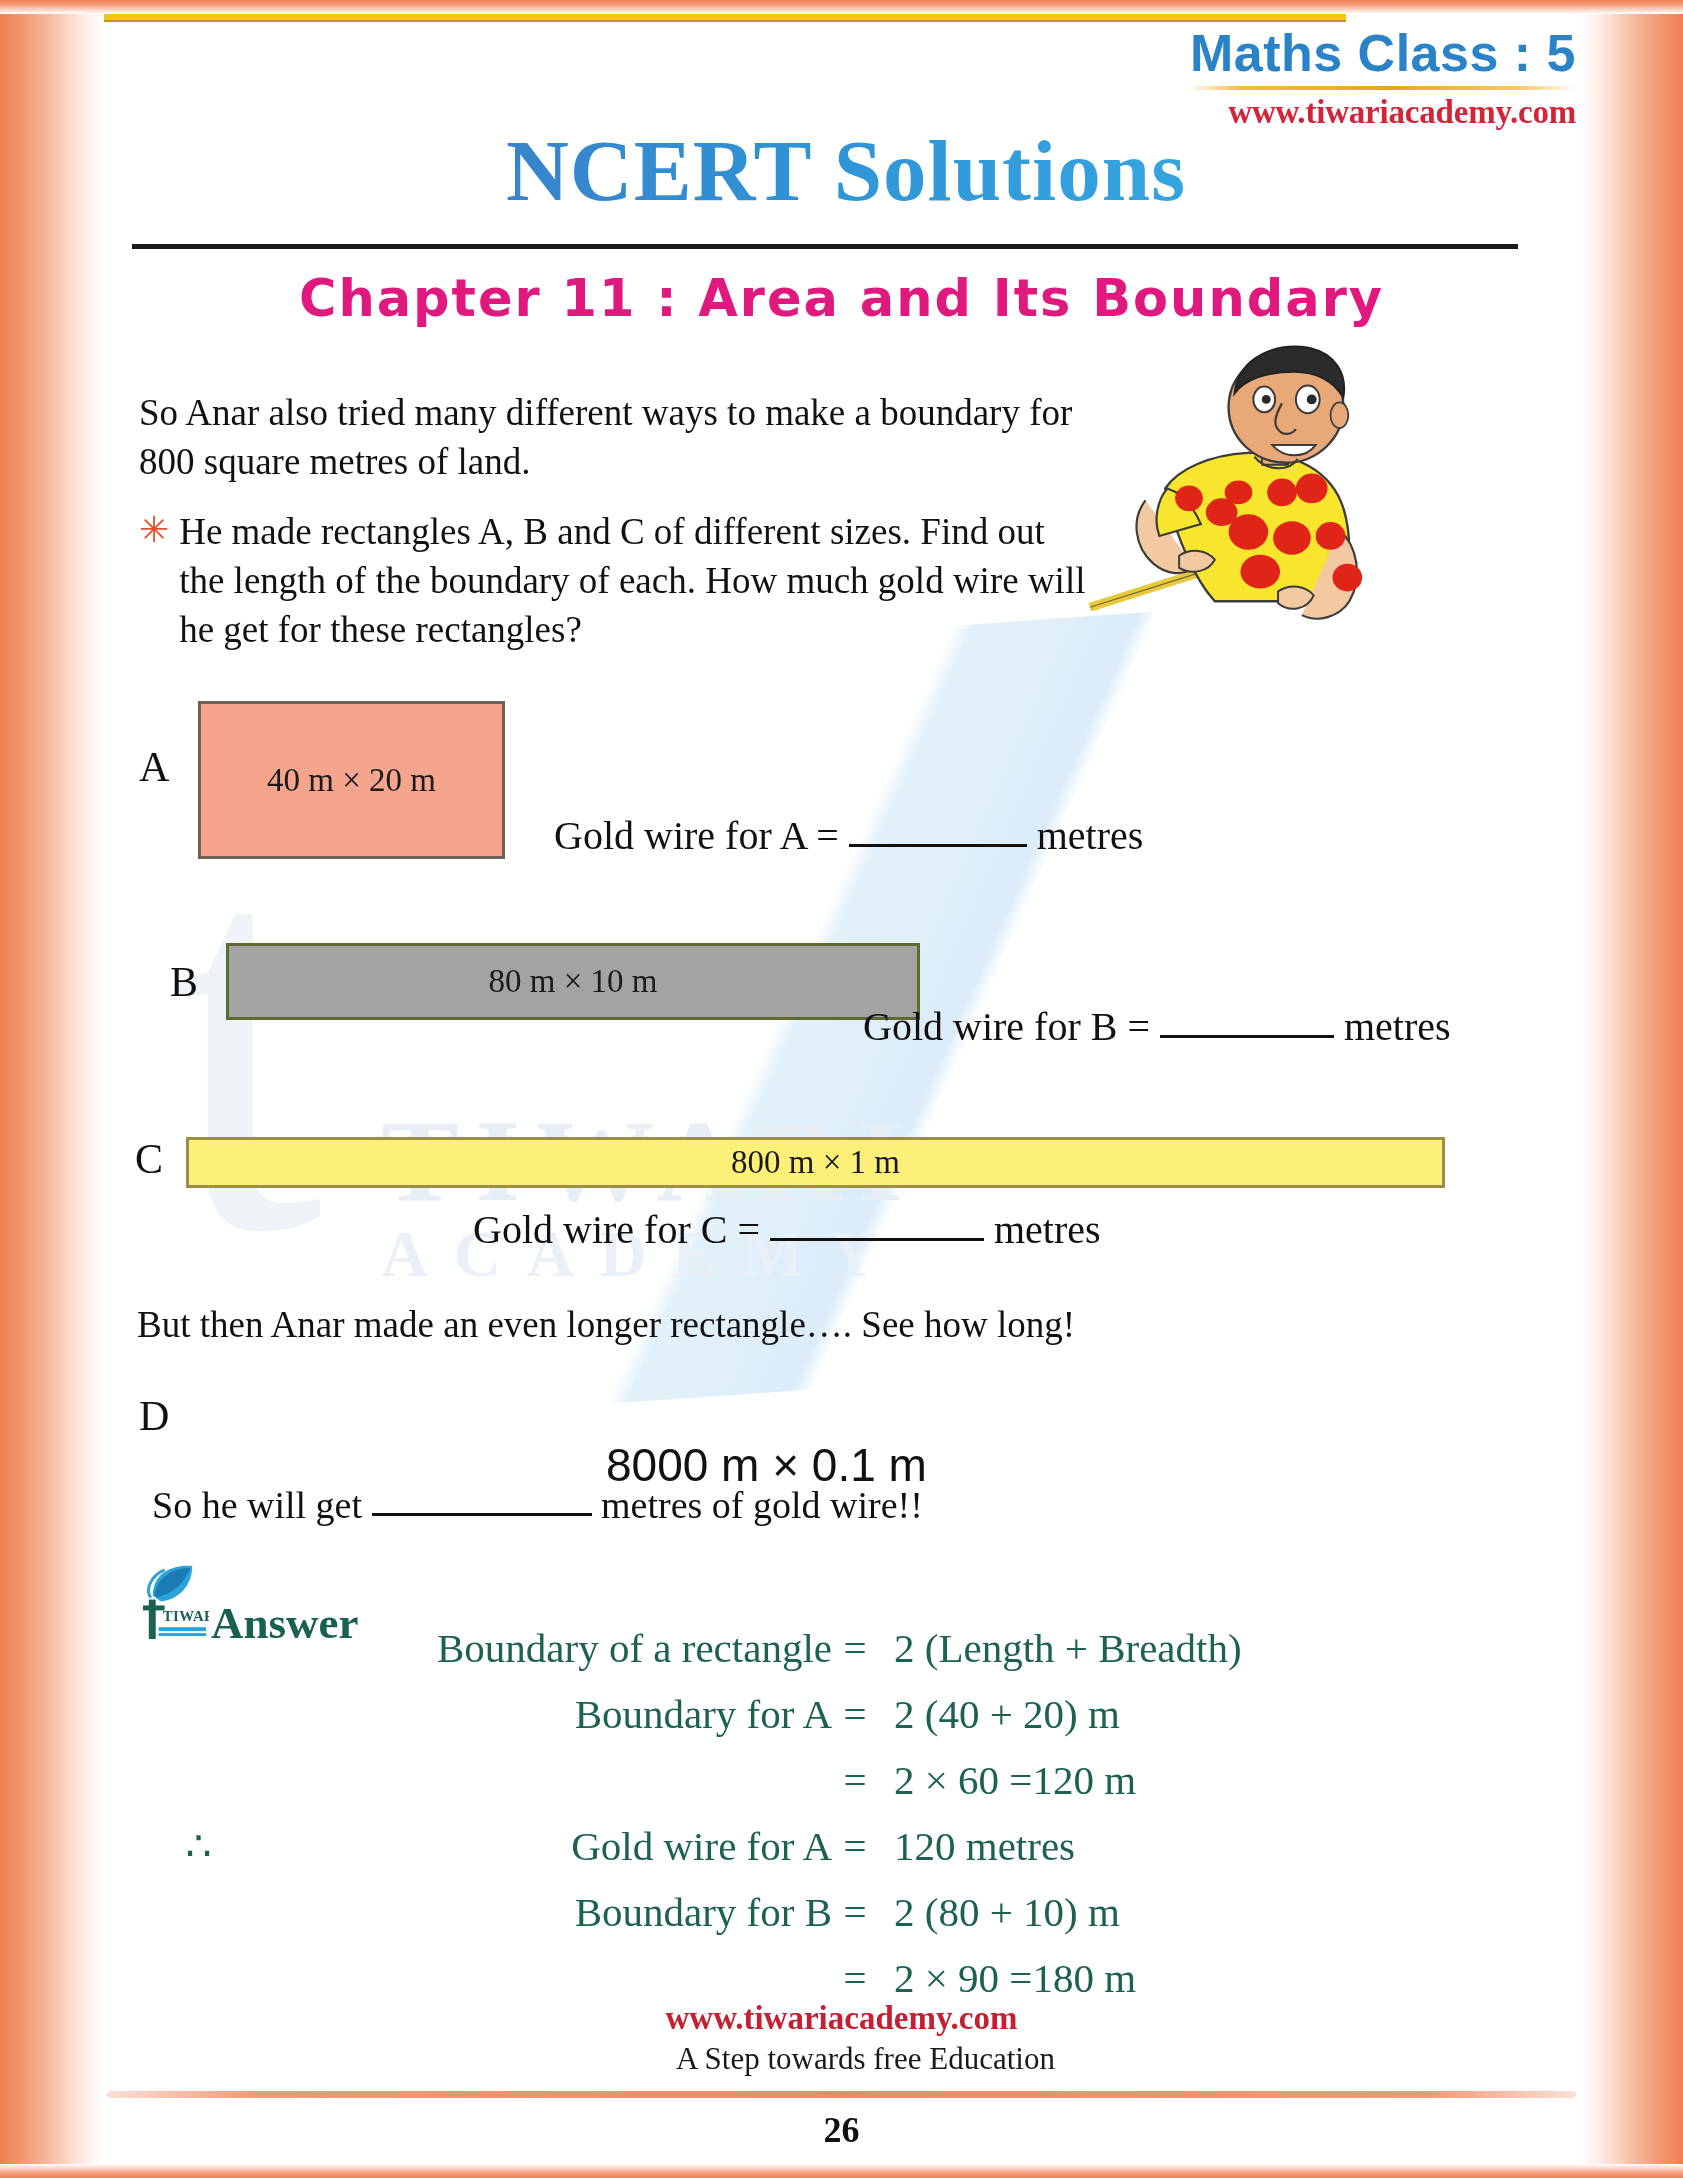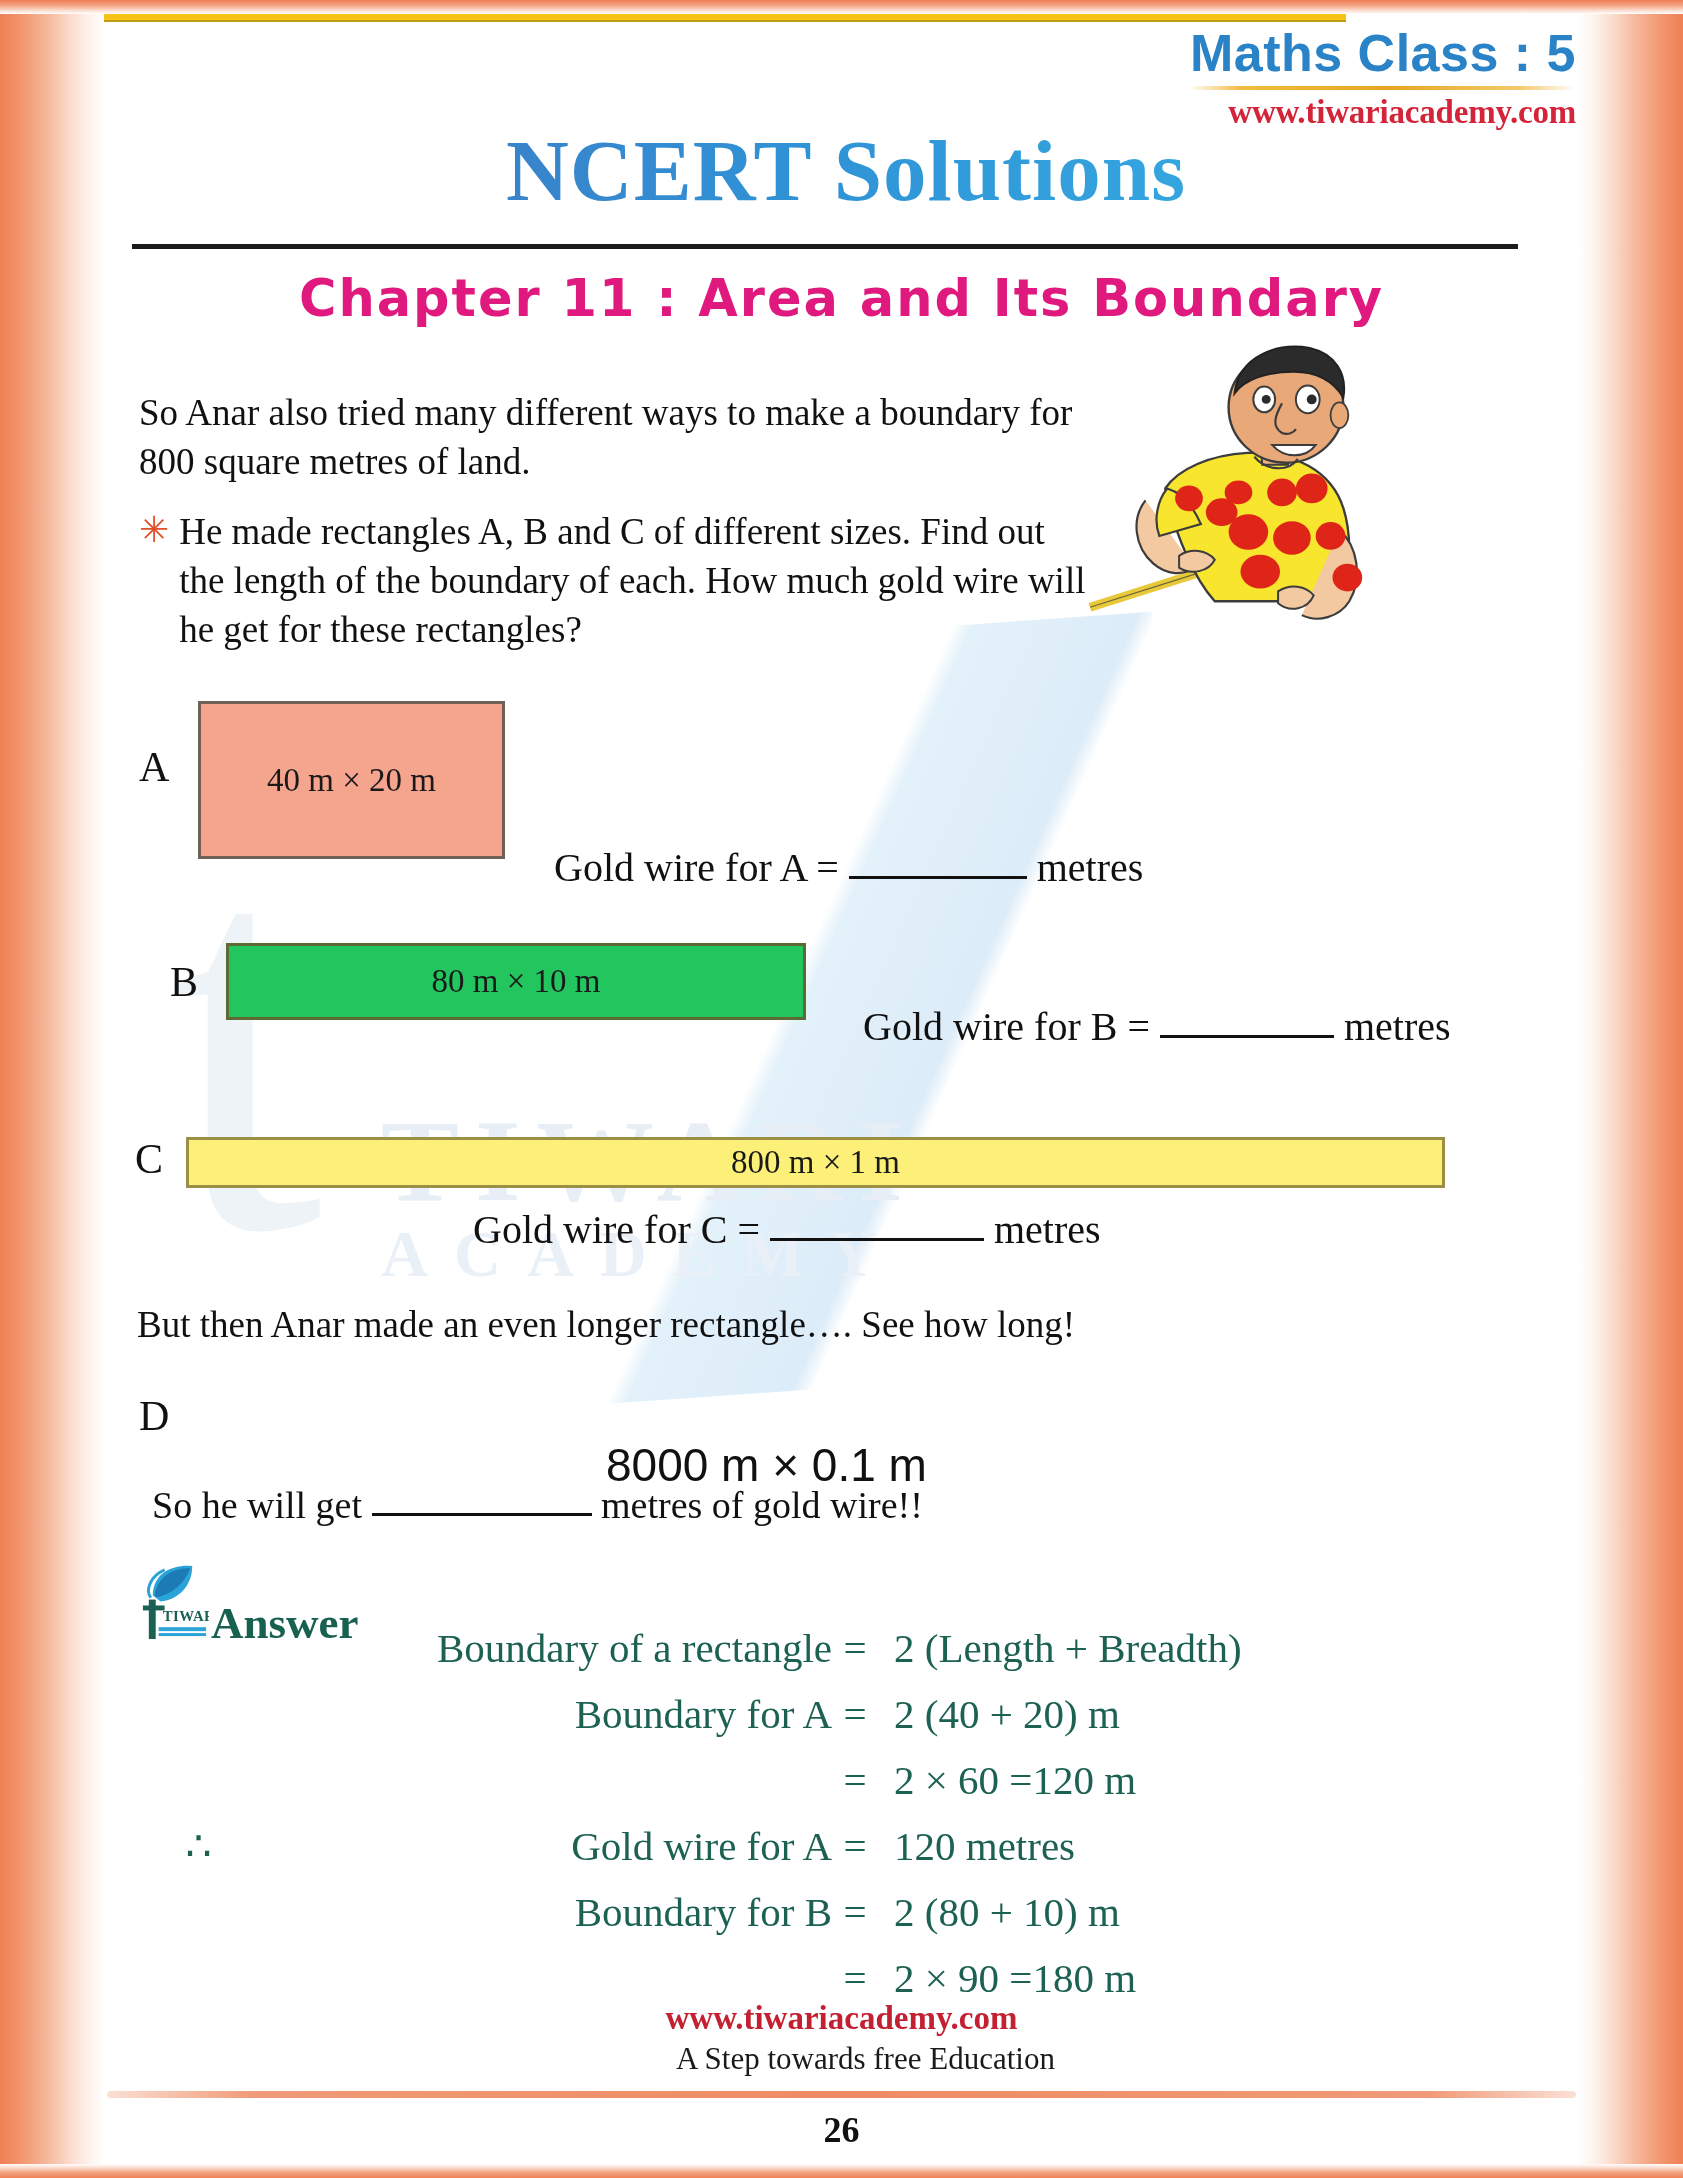--- a/index.html
+++ b/index.html
@@ -99,21 +99,21 @@
   
   .rlabel {
     position:absolute; z-index:3; font-family:"Liberation Serif", serif;
     font-size:42px; color:#111;
   }
   .rect {
     position:absolute; z-index:3; display:flex; align-items:center; justify-content:center;
     font-family:"Liberation Serif", serif; color:#1a1a1a;
   }
   .rect-a { left:198px; top:701px;  width:307px; height:158px; background:#f5a58d; border:3px solid #6e6054; font-size:33px; }
-  .rect-b { left:226px; top:943px;  width:580px; height:77px;  background:#22c55e; border:3px solid #5d6b33; font-size:33px; }
+  .rect-b { left:226px; top:943px;  width:694px; height:77px;  background:#a3a3a3; border:3px solid #5d6b33; font-size:33px; }
   .rect-c { left:186px; top:1137px; width:1259px; height:51px; background:#fcf078; border:3px solid #9a8f45; font-size:33px; }
   .rect-d { left:188px; top:1408px; width:1346px; height:22px; background:#f5c215; border-top:2px solid #c09a12; border-bottom:2px solid #c09a12; }
 
   .gw-line {
     position:absolute; z-index:3; font-family:"Liberation Serif", serif;
     font-size:40px; color:#111; white-space:nowrap;
   }
   .blank { display:inline-block; border-bottom:3px solid #111; vertical-align:2px; }
 
   .d-caption {
@@ -238,21 +238,21 @@
       <ellipse cx="166" cy="192" rx="20" ry="18" fill="#df2418"></ellipse>
       <ellipse cx="210" cy="198" rx="19" ry="17" fill="#df2418"></ellipse>
       <ellipse cx="178" cy="232" rx="20" ry="17" fill="#df2418"></ellipse>
       <ellipse cx="249" cy="196" rx="15" ry="14" fill="#df2418"></ellipse>
       <ellipse cx="266" cy="238" rx="15" ry="14" fill="#df2418"></ellipse>
     </svg>
   </div>
 
   <div class="rlabel" style="left:139px; top:743px;">A</div>
   <div class="rect rect-a">40 m × 20 m</div>
-  <div class="gw-line" style="left:554px; top:844px;">
+  <div class="gw-line" style="left:554px; top:812px;">
     <span>Gold wire for A =</span>
     <span class="blank" style="width:178px;"></span>
     <span>metres</span>
   </div>
 
   <div class="rlabel" style="left:170px; top:958px;">B</div>
   <div class="rect rect-b">80 m × 10 m</div>
   <div class="gw-line" style="left:863px; top:972px;margin-top:31px;">
     <span>Gold wire for B =</span>
     <span class="blank" style="width:174px;"></span>

